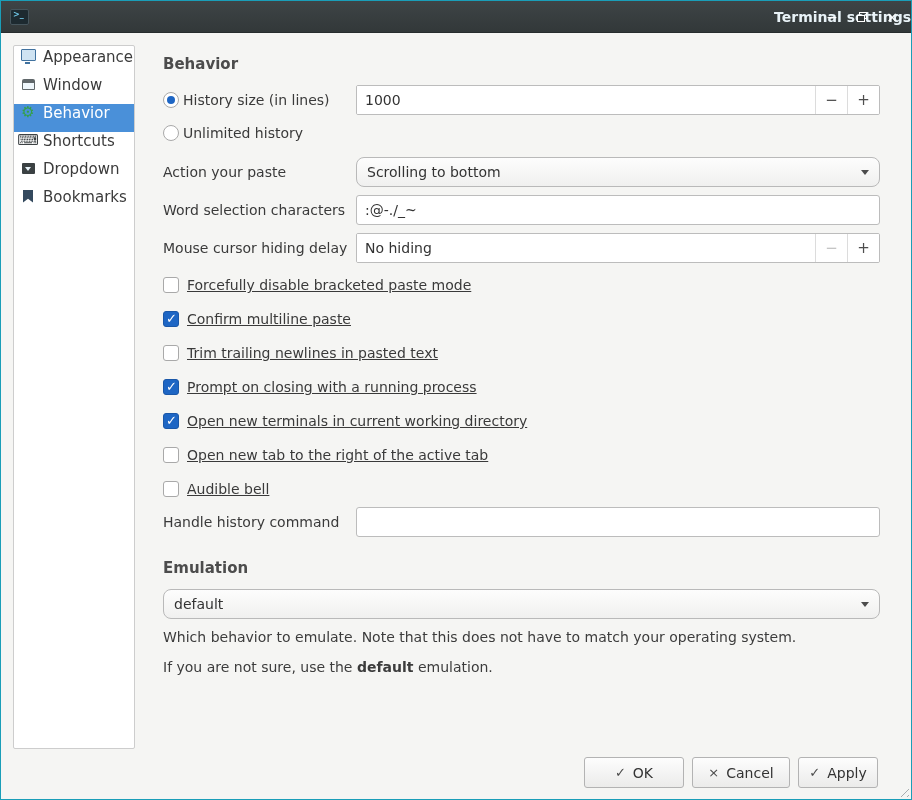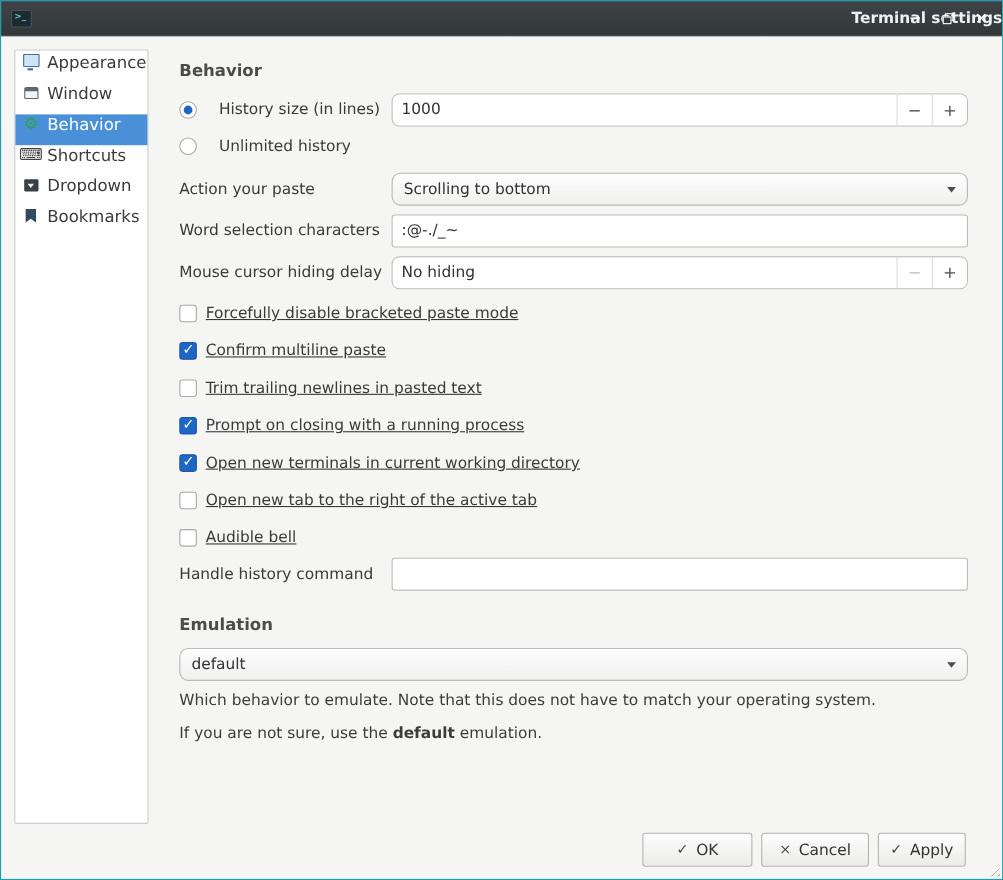--- a/index.html
+++ b/index.html
@@ -61,40 +61,40 @@
   .ic-dropdown { width:13px; height:11px; background:#3b4143; border-radius:1px; position:relative; }
   .ic-dropdown::after { content:""; position:absolute; left:3px; top:4px;
     border-left:3px solid transparent; border-right:3px solid transparent; border-top:4px solid #e8f4fa; }
   .ic-bookmark { width:10px; height:13px; background:#34495e;
     clip-path:polygon(0 0,100% 0,100% 100%,50% 72%,0 100%); }
 
   
   .main { position:absolute; left:150px; top:0; width:729px; }
   .section-title { margin-top:22px; padding-left:12px; font-size:15px; font-weight:bold; color:#4c4c4c; }
   .form-row { display:flex; align-items:center; padding-left:12px; }
-  .label-col { width:193px; flex:0 0 auto; display:flex; align-items:flex-start; gap:20px;
+  .label-col { width:193px; flex:0 0 auto; display:flex; align-items:flex-start; gap:4px;
     font-size:14px; color:#3a3a3a; white-space:nowrap; }
   .mt14 { margin-top:14px; } .mt12 { margin-top:12px; } .mt10 { margin-top:10px; }
   .mt8 { margin-top:8px; } .mt16 { } .mt9 { margin-top:14px; }
   .h30 { height:30px; } .h20 { height:20px; }
 
   .radio { width:16px; height:16px; box-sizing:border-box; border:1px solid #a9a9a9;
     border-radius:50%; background:#fff; position:relative; flex:0 0 auto; }
   .radio.on::after { content:""; position:absolute; left:3px; top:3px; width:8px; height:8px;
     border-radius:50%; background:#1e66c4; }
 
   .checkbox { width:16px; height:16px; box-sizing:border-box; border:1px solid #a9a9a9;
     border-radius:3px; background:#fff; position:relative; flex:0 0 auto; }
   .checkbox.on { background:#1e66c4; border-color:#1a57a8; }
   .checkbox.on::after { content:"✓"; position:absolute; left:2px; top:-1px;
     color:#fff; font-size:13px; font-weight:bold; }
   .check-label { margin-left:8px; font-size:14px; color:#3a3a3a;text-decoration:underline; }
 
   .spin { flex:1; display:flex; height:30px; box-sizing:border-box; border:1px solid #bcbcbc;
-    border-radius:7px; background:#fff; overflow:hidden; }
+    border-radius:2px; background:#fff; overflow:hidden; }
   .spin-input { flex:1; min-width:0; border:none; outline:none; padding:0 8px;
     font:14px "DejaVu Sans","Liberation Sans",sans-serif; color:#333; background:#fff; }
   .spin-btn { width:31px; border-left:1px solid #dcdcdc; display:flex; align-items:center;
     justify-content:center; font-size:15px; color:#c3c3c3; background:#fff; cursor:default; }
   .spin-btn.on { color:#4e4e4e; }
 
   .combo { flex:1; height:30px; box-sizing:border-box; border:1px solid #b9b9b9; border-radius:8px;
     background:linear-gradient(#fdfdfd,#f0f0ef); display:flex; align-items:center;
     padding:0 10px; font-size:14px; color:#333; }
   .combo-value { flex:1; }

